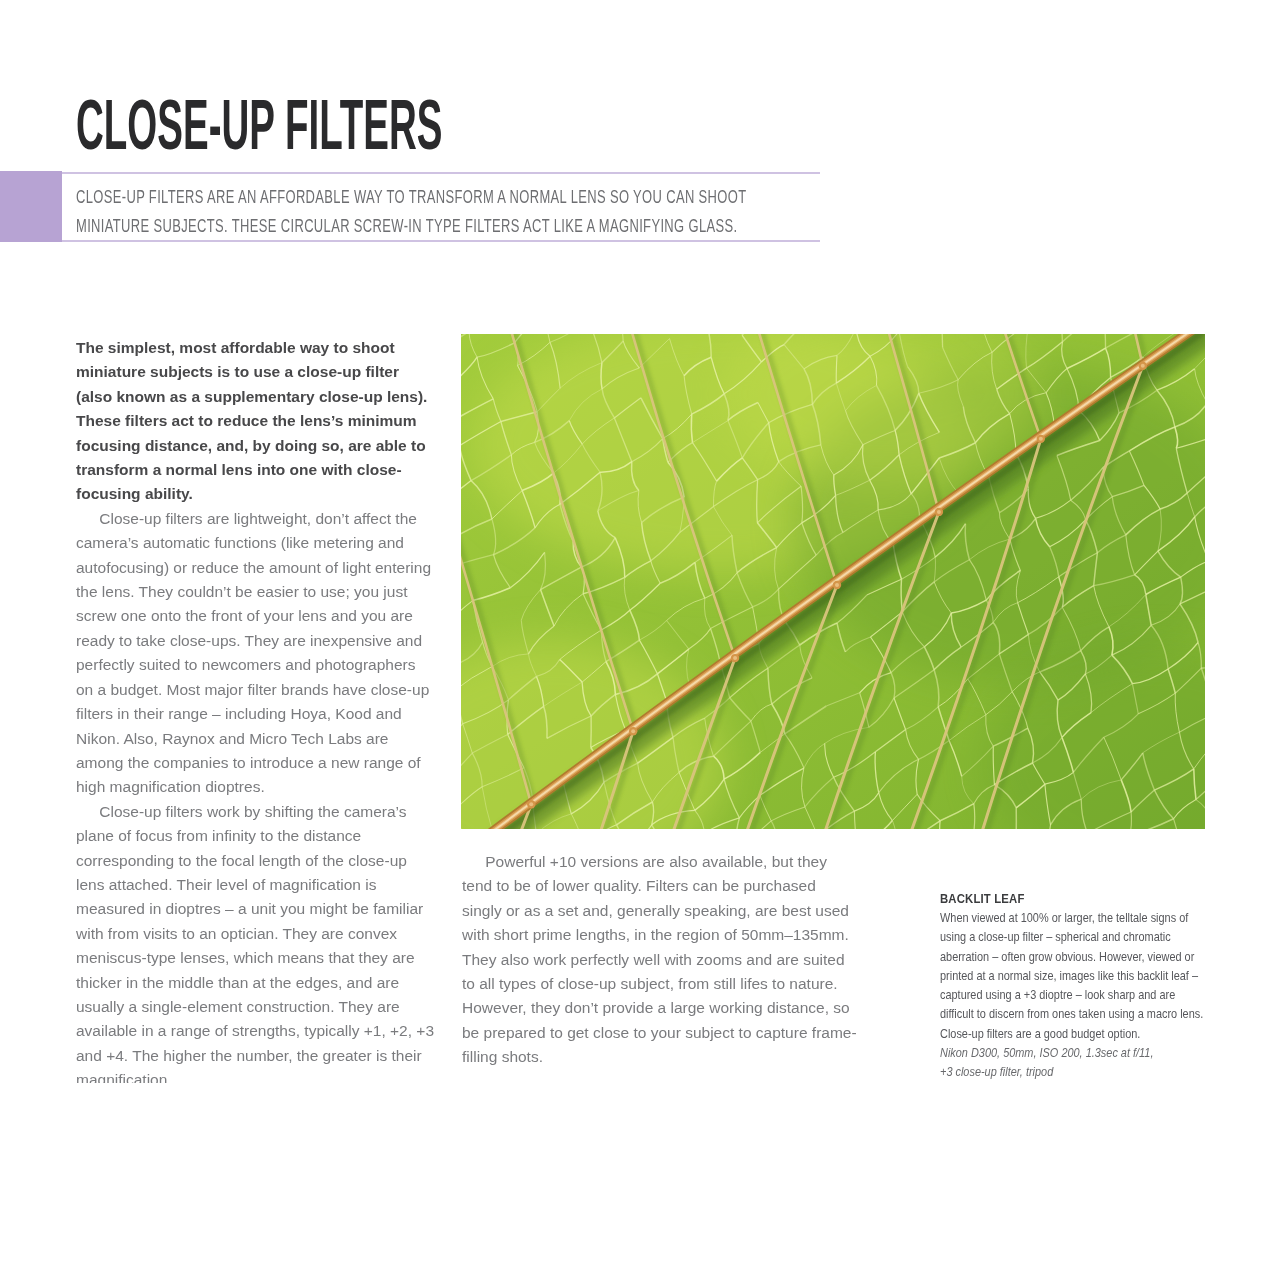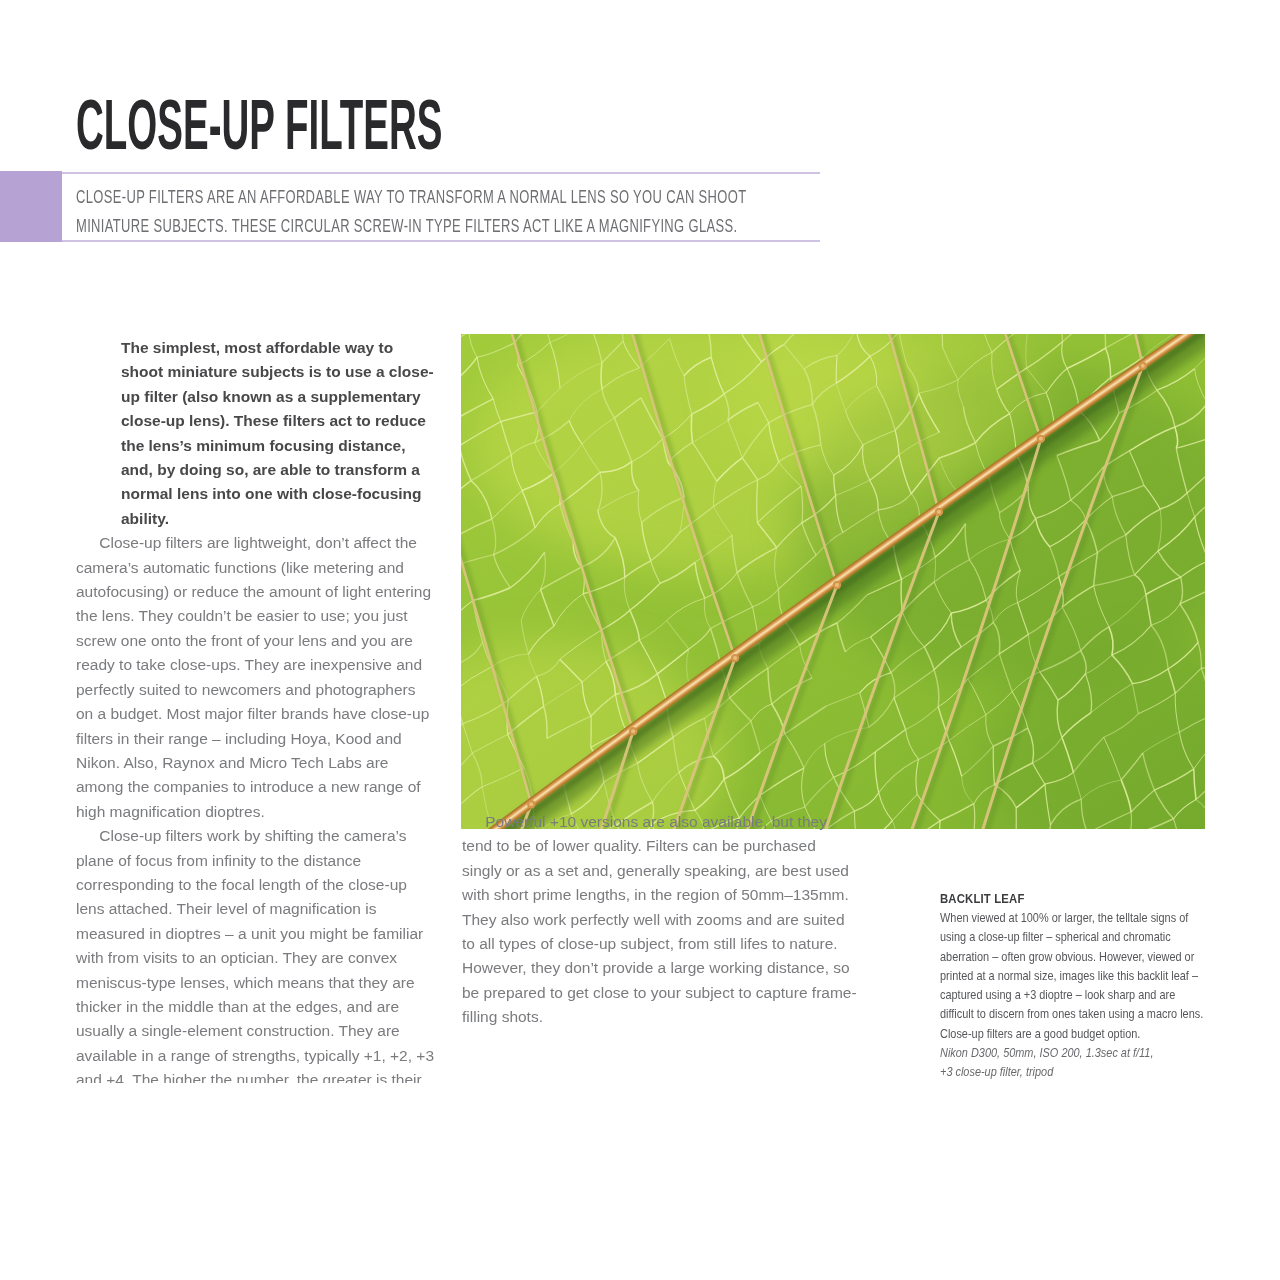--- a/index.html
+++ b/index.html
@@ -17,23 +17,23 @@
   #intro-text{position:absolute;left:76px;top:9px;width:940px;font-size:18px;line-height:29px;
               color:#6d6e71;letter-spacing:.5px;transform:scaleX(.72);transform-origin:0 0;
               white-space:nowrap;}
   #intro-text span{display:block;}
   #intro-tab{position:absolute;left:0;top:171px;width:62px;height:71px;background:#b7a3d3;}
 
   
   .bodycol{position:absolute;font-size:15.5px;line-height:24.4px;color:#7a7b7e;}
   .bodycol p{margin:0;}
   .bodycol p.indent{text-indent:1.5em;}
-  #lead{font-weight:700;color:#48484a;margin-left:45px;}
+  #lead{font-weight:700;color:#48484a;}
   #col-left{left:76px;top:336px;width:358px;}
-  #col-mid{left:462px;top:810px;width:396px;}
+  #col-mid{left:462px;top:850px;width:396px;}
 
   
   #figure{position:absolute;left:461px;top:334px;width:744px;height:495px;}
   #figure svg{display:block;}
 
   
   #caption{position:absolute;left:940px;top:851px;width:300px;margin-top:38px;}
   #caption-inner{width:322px;transform:scaleX(.84);transform-origin:0 0;}
   #caption-heading{font-size:13.5px;font-weight:700;color:#3b3c3e;line-height:19px;
                    letter-spacing:.2px;}

